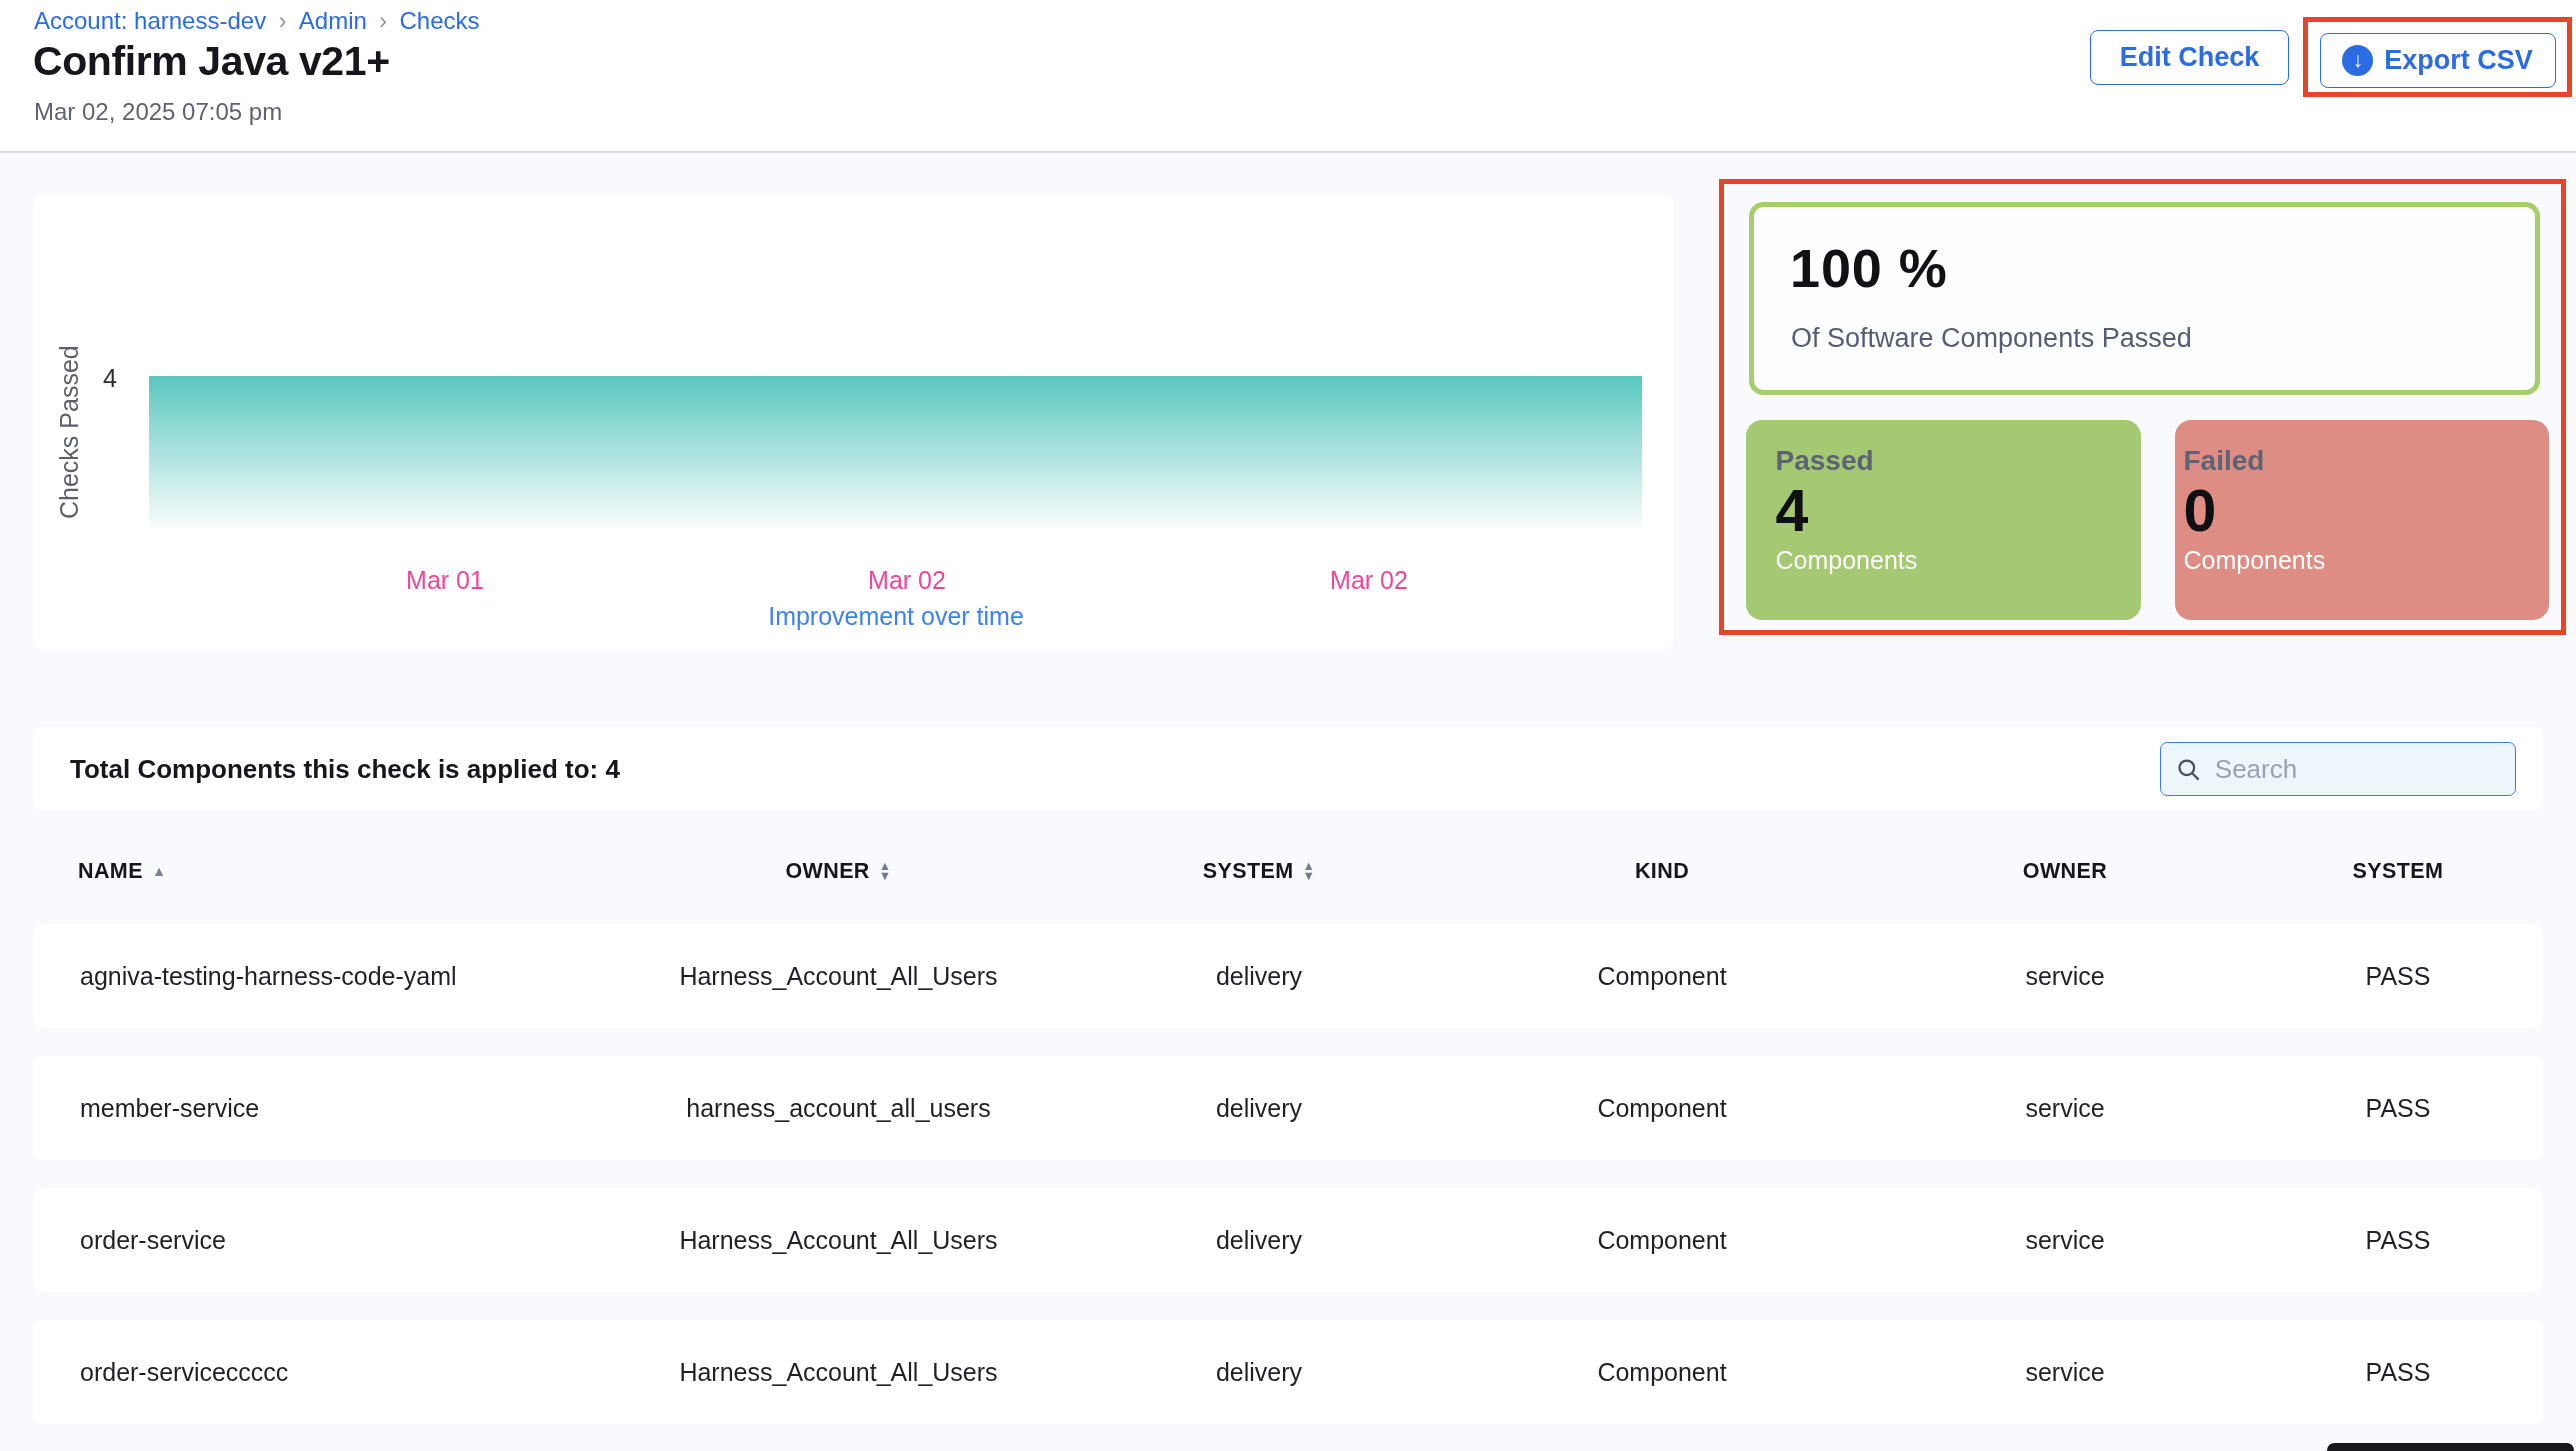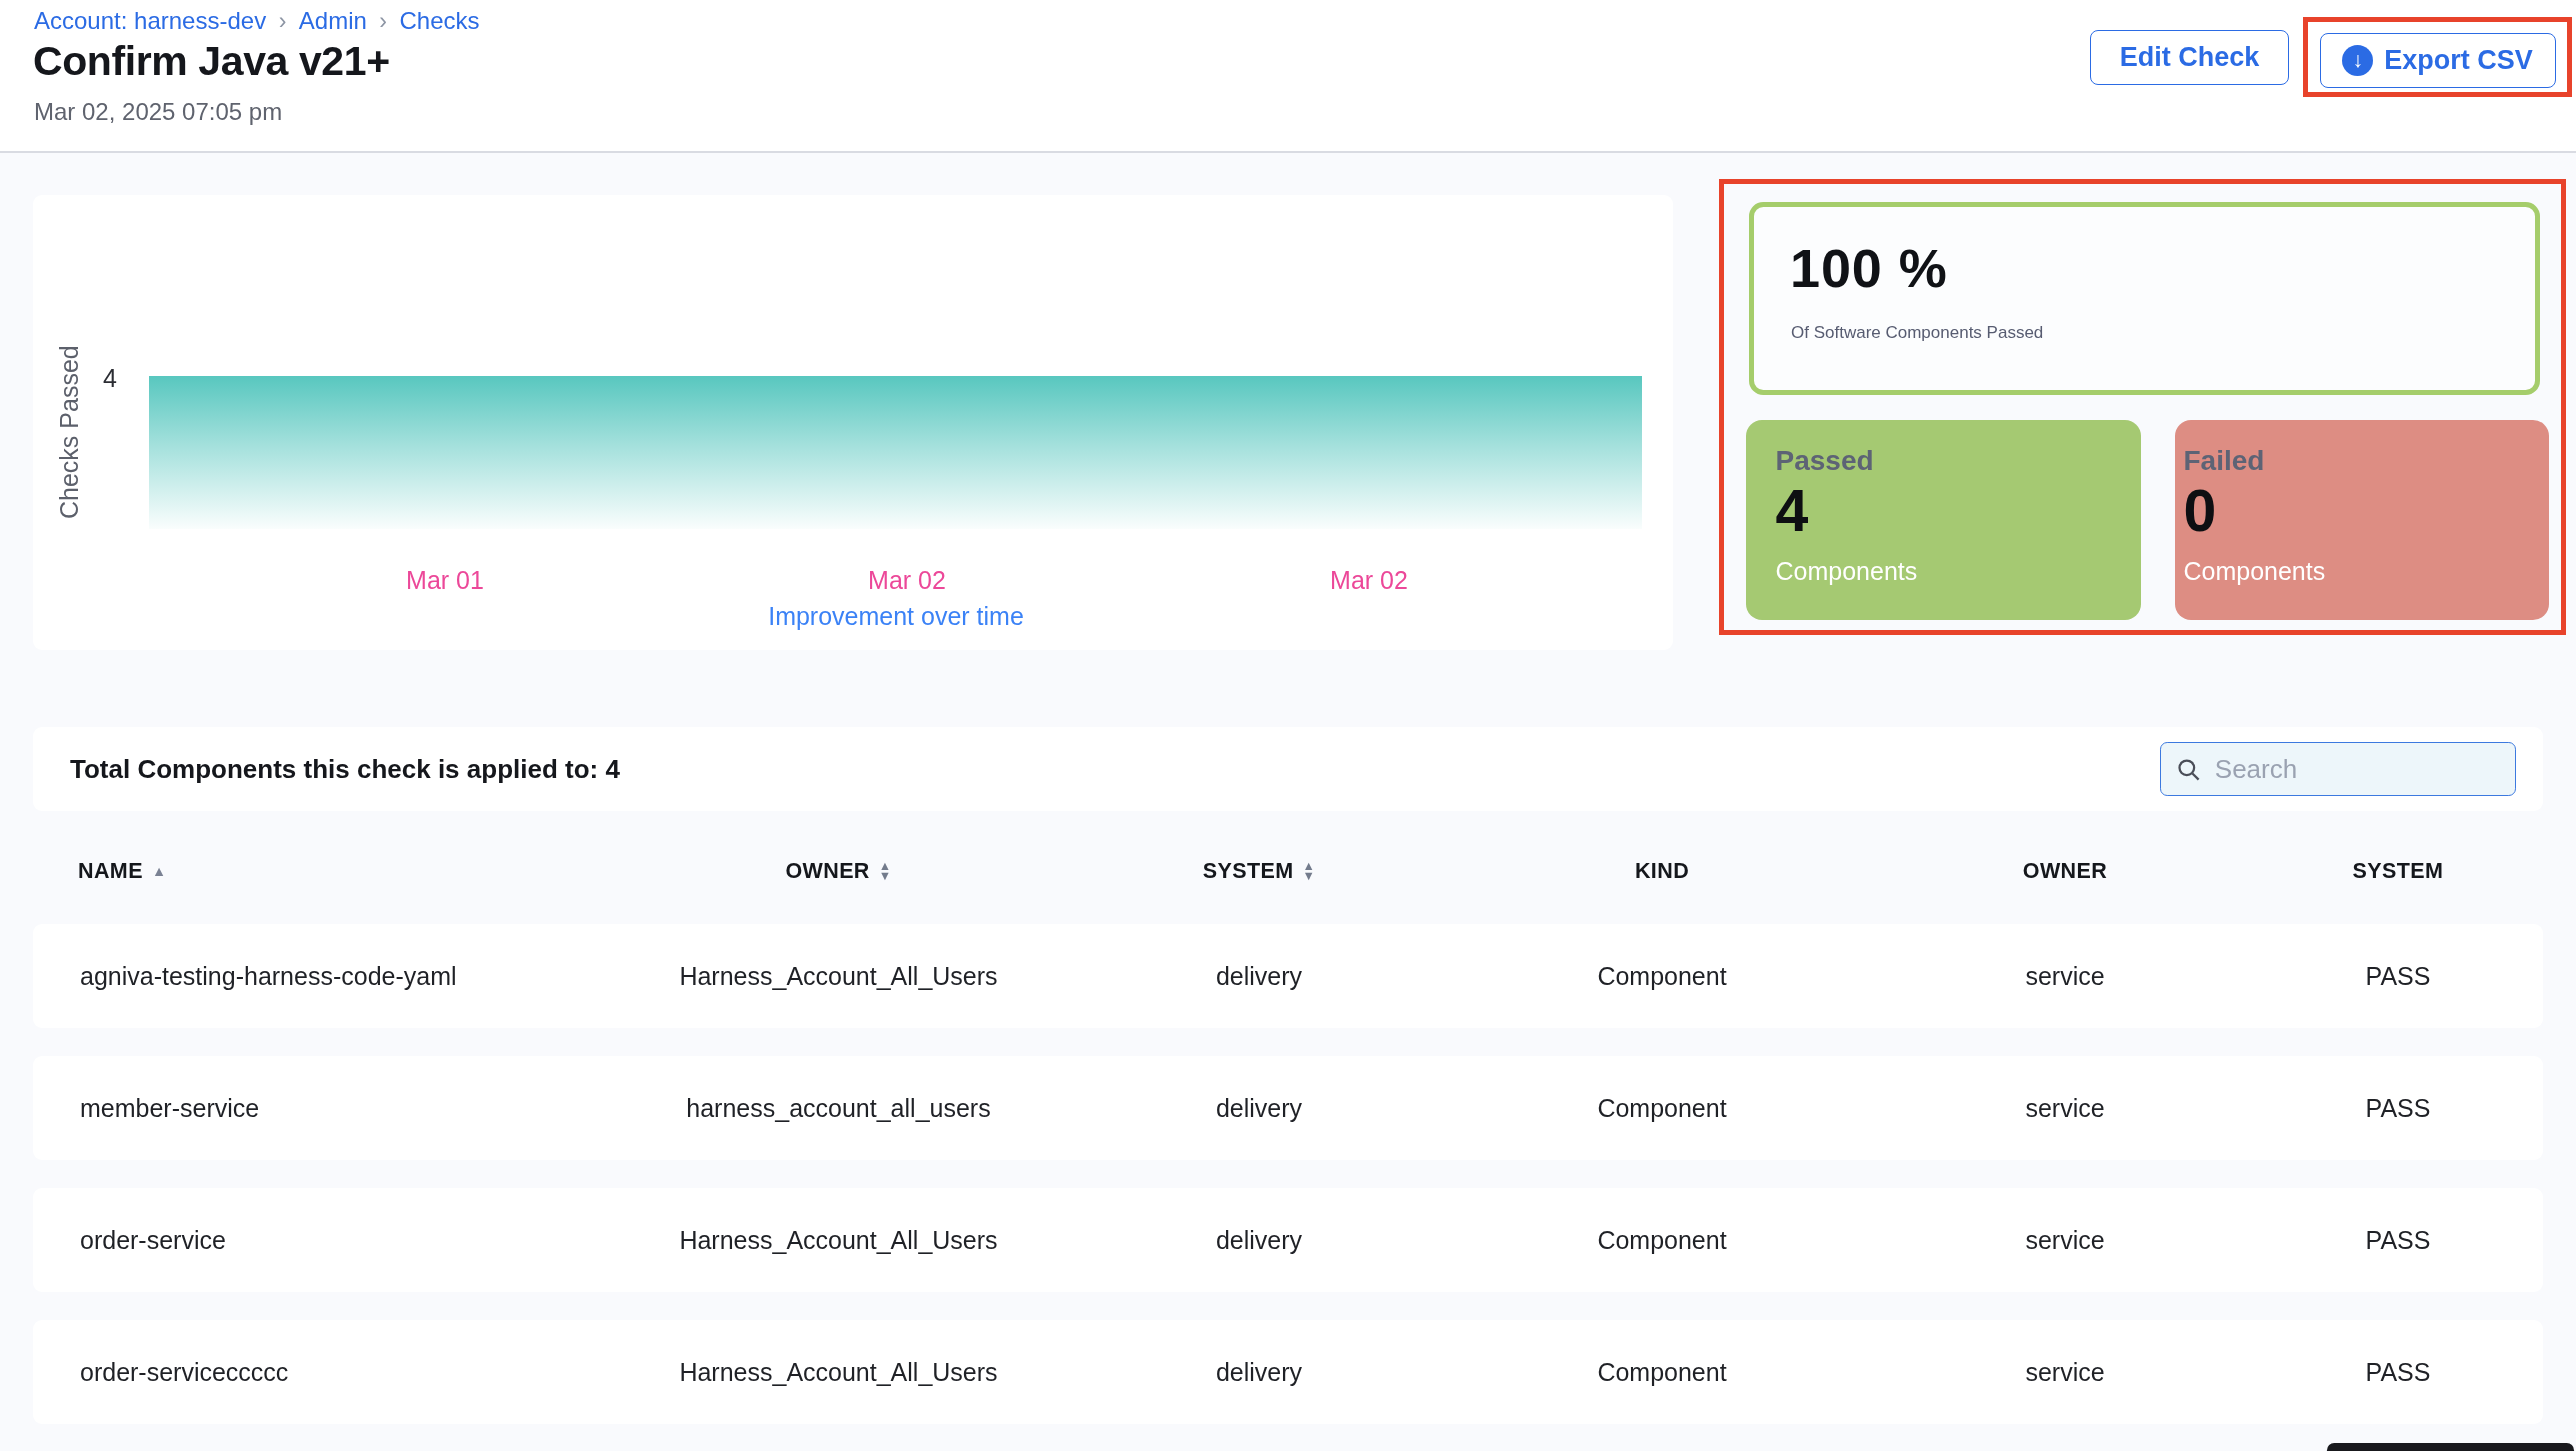--- a/index.html
+++ b/index.html
@@ -33,28 +33,28 @@
                background:linear-gradient(to bottom, #58c7bf 0%, rgba(88,199,191,0.55) 45%, rgba(88,199,191,0.03) 100%); }
   .x-tick { position:absolute; top:371px; transform:translateX(-50%); font-size:25px; color:#ec4899; }
   .x-tick.t0 { left:412px; } .x-tick.t1 { left:874px; } .x-tick.t2 { left:1336px; }
   .x-axis-title { position:absolute; top:407px; left:863px; transform:translateX(-50%); font-size:25px; color:#3b82f6; }
 
   
   .summary-annotation { position:absolute; left:1719px; top:179px; width:847px; height:456px; border:5.4px solid #e8432b; }
   .pct-card { position:absolute; left:25px; top:18px; right:21.5px; height:193px; background:#fcfdfe;
               border:5.4px solid #a5cd6b; border-radius:14.3px; }
   .pct-value { position:absolute; left:36px; top:30px; font-size:54px; font-weight:700; color:#101216; letter-spacing:0.9px; }
-  .pct-caption { position:absolute; left:37px; top:116px; font-size:17px; color:#575c71; }
+  .pct-caption { position:absolute; left:37px; top:116px; font-size:27px; color:#575c71; }
   .cards-row { position:absolute; left:21.5px; right:11.6px; top:236px; height:200px; display:flex; gap:34px; }
   .stat-card { flex:1; border-radius:16px; padding:25px 0 0 30px; }
   .stat-card.passed { background:#a5c972; }
   .stat-card.failed { background:#dd8d83;padding-left:8px; }
   .stat-label { font-size:28px; font-weight:700; color:#5d6375; }
   .stat-value { font-size:59px; font-weight:700; color:#0e0f12; margin-top:5.4px; line-height:1; }
-  .stat-caption { font-size:25px; color:#ffffff; margin-top:16px; }
+  .stat-caption { font-size:25px; color:#ffffff; margin-top:5px; }
 
   
   .table-summary-bar { position:absolute; left:33px; top:727px; width:2510px; height:84px; background:#fff; border-radius:9px; }
   .summary-text { position:absolute; left:37px; top:0; height:84px; display:flex; align-items:center;
                   font-size:26px; font-weight:700; color:#15171c; }
   .search-box { position:absolute; right:27px; top:15px; width:356px; height:54px; background:#edf6fa;
                 border:1.8px solid #3c79df; border-radius:7.2px; display:flex; align-items:center; padding:0 14.3px; gap:12.5px; }
   .search-box svg { flex:0 0 auto; }
   .search-box input { flex:1; border:none; outline:none; background:transparent; font-size:26px; color:#a21caf;
                       font-family:"Liberation Sans","DejaVu Sans",sans-serif; }

